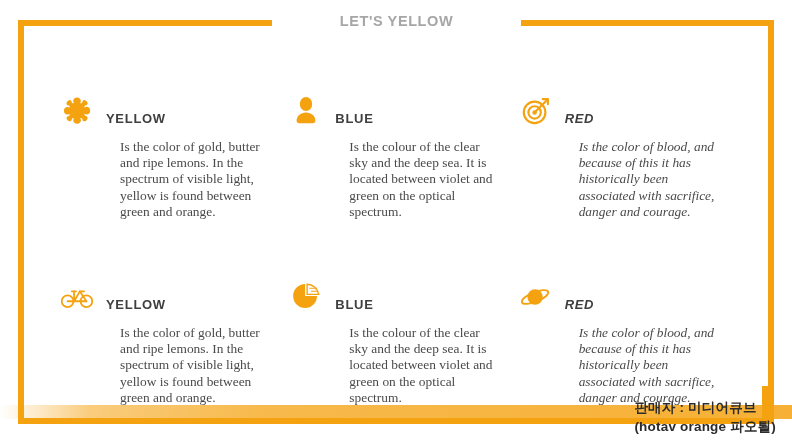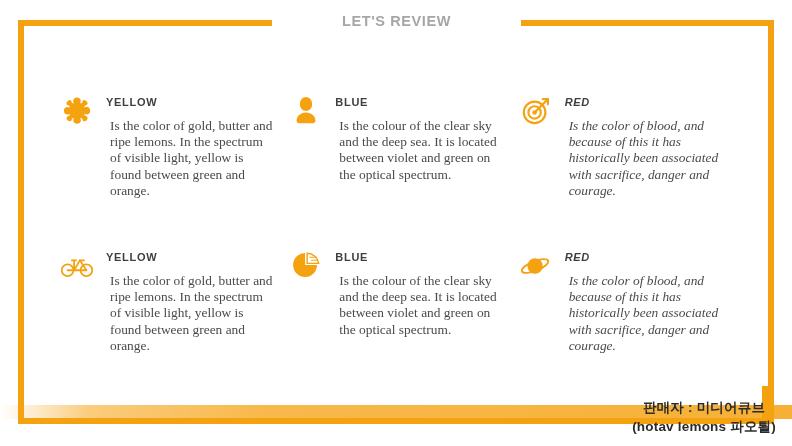--- a/index.html
+++ b/index.html
@@ -83,32 +83,32 @@
     display: flex;
     align-items: center;
     justify-content: center;
   }
   .cell-icon svg { display: block; }
 
   .cell-body { flex: 1 1 auto; }
 
   .cell-heading {
     color: #3f3f3f;
-    font-size: 11px;
+    font-size: 13px;
     font-weight: bold;
     letter-spacing: 0.7px;
-    margin: 0 0 9px 0;
+    margin: 16px 0 9px 0;
     line-height: 13px;
   }
   .cell-text {
     color: #4a4a4a;
     font-family: "Liberation Serif", serif;
     font-size: 13.4px;
     line-height: 16.2px;
-    margin: 4px;
+    margin: 14px;
   }
 
   
   .wm-band {
     position: absolute;
     left: 0;
     top: 405px;
     width: 792px;
     height: 14px;
     background: linear-gradient(to right, rgba(245,162,17,0) 0px, rgba(245,162,17,0.55) 90px, rgba(245,162,17,0.75) 260px, rgba(245,162,17,0.85) 792px);
@@ -118,42 +118,42 @@
     left: 762px;
     top: 386px;
     width: 11px;
     height: 36px;
     background: #f5a211;
   }
   .wm-text {
     position: absolute;
     right: 16px;
     top: 398px;
-    text-align: center;
+    text-align: left;
     color: #2b2b2b;
     font-size: 13.5px;
     font-weight: bold;
     line-height: 19px;
     letter-spacing: 0.2px;
   }
   .wm-text span { display: block; white-space: nowrap; }
 </style>
 </head>
 <body>
 
 <div id="slide">
 
   <div class="frame-seg frame-top-left"></div>
   <div class="frame-seg frame-top-right"></div>
   <div class="frame-seg frame-left"></div>
   <div class="frame-seg frame-right"></div>
   <div class="frame-seg frame-bottom"></div>
 
   <div class="title">
-    <span>LET'S REVIEW</span>
+    <span>LET'S YELLOW</span>
   </div>
 
   <div class="grid">
 
     <div class="row row-1">
 
       <div class="cell">
         <div class="cell-icon">
           <svg width="30" height="30" viewBox="0 0 32 32" fill="#f5a211">
             <path d="M16 1.6c-2.3 0-4.1 1.7-4.1 3.8 0 .8.3 1.5.7 2.1-.3.3-.8.4-1.3.2-.6-.3-1-.9-1.1-1.6-.2-1.1-1.2-1.8-2.3-1.7-1.6.2-2.9 1.6-3.1 3.2-.1 1.1.6 2.1 1.7 2.3.7.1 1.3.5 1.6 1.1.2.5.1 1-.2 1.3-.6-.4-1.3-.7-2.1-.7-2.1 0-3.8 1.8-3.8 4.1s1.7 4.1 3.8 4.1c.8 0 1.5-.3 2.1-.7.3.3.4.8.2 1.3-.3.6-.9 1-1.6 1.1-1.1.2-1.8 1.2-1.7 2.3.2 1.6 1.6 2.9 3.2 3.1 1.1.1 2.1-.6 2.3-1.7.1-.7.5-1.3 1.1-1.6.5-.2 1-.1 1.3.2-.4.6-.7 1.3-.7 2.1 0 2.1 1.8 3.8 4.1 3.8s4.1-1.7 4.1-3.8c0-.8-.3-1.5-.7-2.1.3-.3.8-.4 1.3-.2.6.3 1 .9 1.1 1.6.2 1.1 1.2 1.8 2.3 1.7 1.6-.2 2.9-1.6 3.1-3.2.1-1.1-.6-2.1-1.7-2.3-.7-.1-1.3-.5-1.6-1.1-.2-.5-.1-1 .2-1.3.6.4 1.3.7 2.1.7 2.1 0 3.8-1.8 3.8-4.1s-1.7-4.1-3.8-4.1c-.8 0-1.5.3-2.1.7-.3-.3-.4-.8-.2-1.3.3-.6.9-1 1.6-1.1 1.1-.2 1.8-1.2 1.7-2.3-.2-1.6-1.6-2.9-3.2-3.1-1.1-.1-2.1.6-2.3 1.7-.1.7-.5 1.3-1.1 1.6-.5.2-1 .1-1.3-.2.4-.6.7-1.3.7-2.1 0-2.1-1.8-3.8-4.1-3.8z"></path>
@@ -247,16 +247,16 @@
         </div>
       </div>
 
     </div>
   </div>
 
   <div class="wm-band"></div>
   <div class="wm-bar"></div>
   <div class="wm-text">
     <span>판매자 : 미디어큐브</span>
-    <span>(hotav lemons 파오퇼)</span>
+    <span>(hotav orange 파오퇼)</span>
   </div>
 
 </div>
 
 </body></html>

